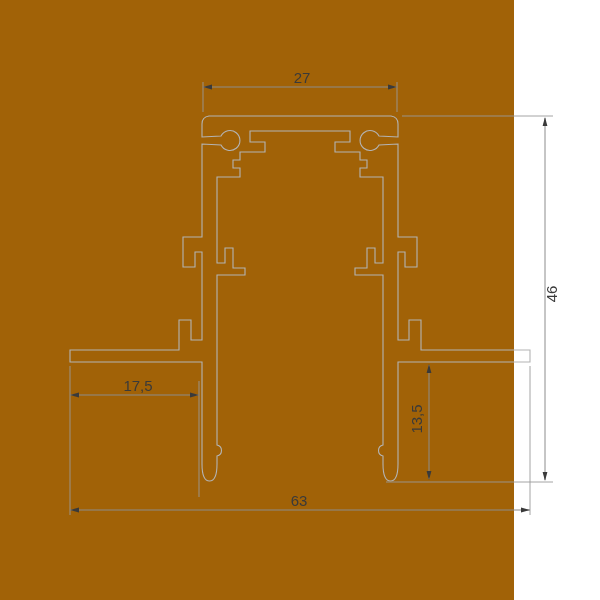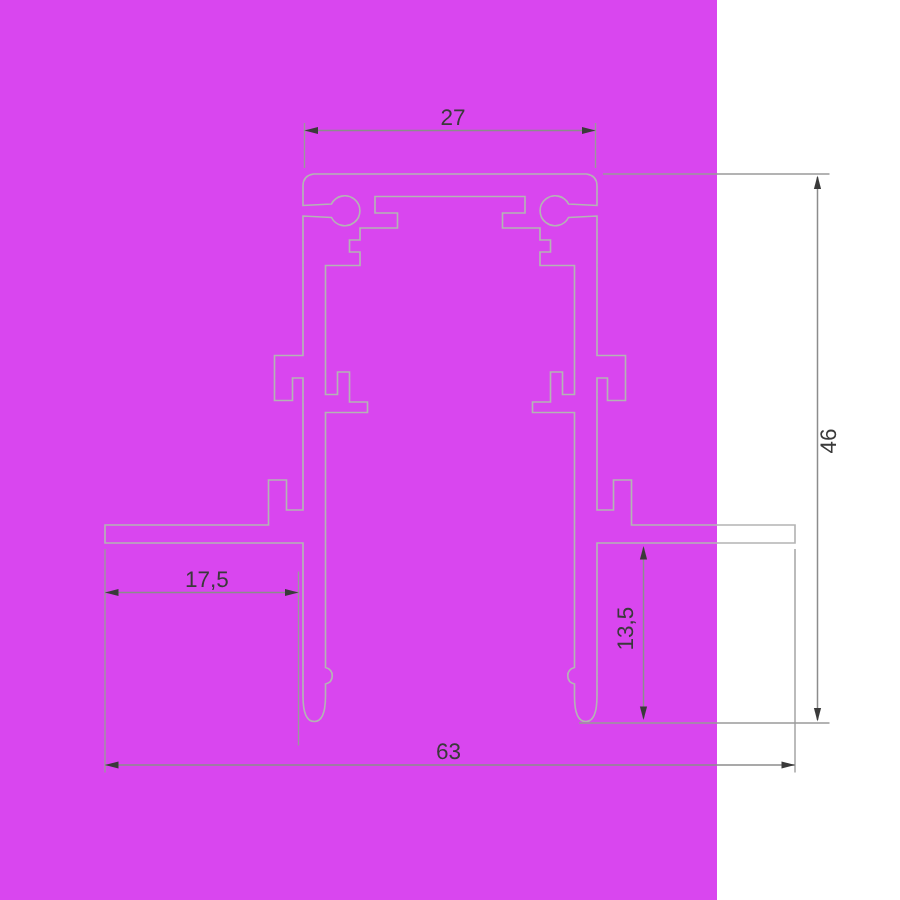--- a/index.html
+++ b/index.html
@@ -4,24 +4,24 @@
 <style>
   html, body {
     margin: 0;
     padding: 0;
     background: #ffffff;
     width: 600px;
     height: 600px;
     overflow: hidden;
   }
   .canvas-wrap {
-    width: 478px;
+    width: 514px;
     height: 600px;
     position: relative;
-    background: #d946ef;
+    background: #a16207;
   }
   svg {
     display: block;
   }
   .profile {
     fill: none;
     stroke: #b4b4b4;
     stroke-width: 1.1;
     stroke-linejoin: miter;
   }

